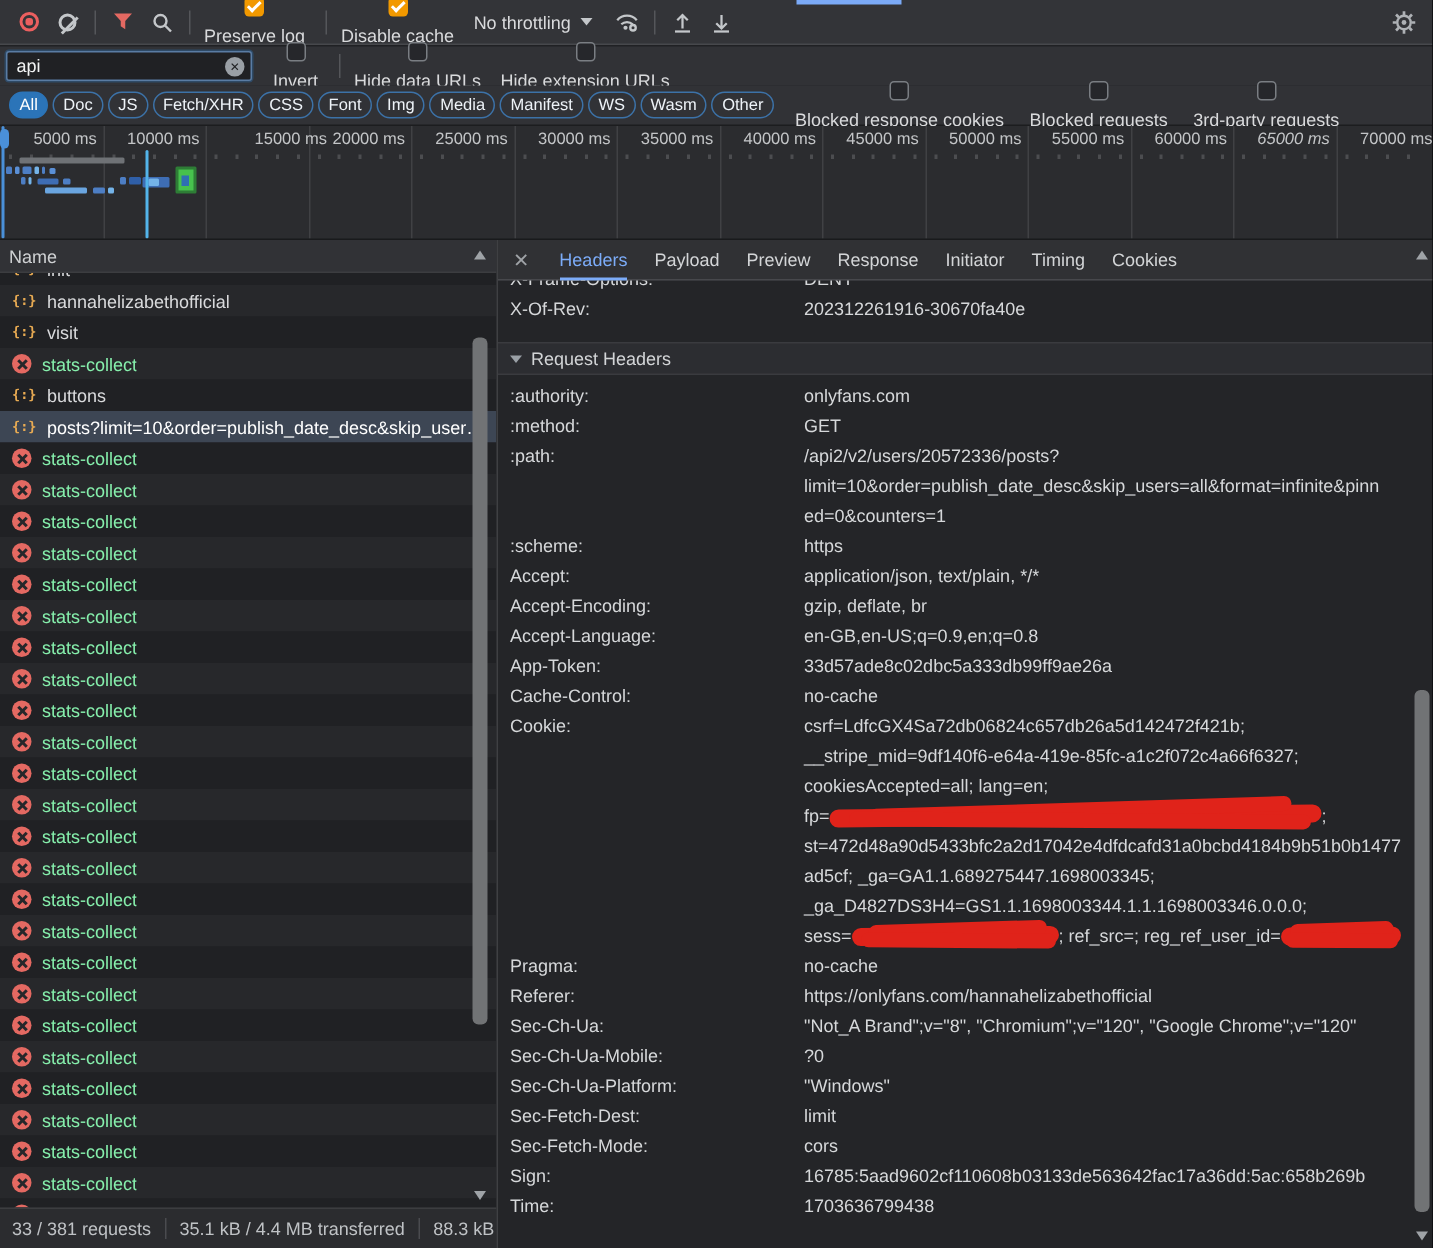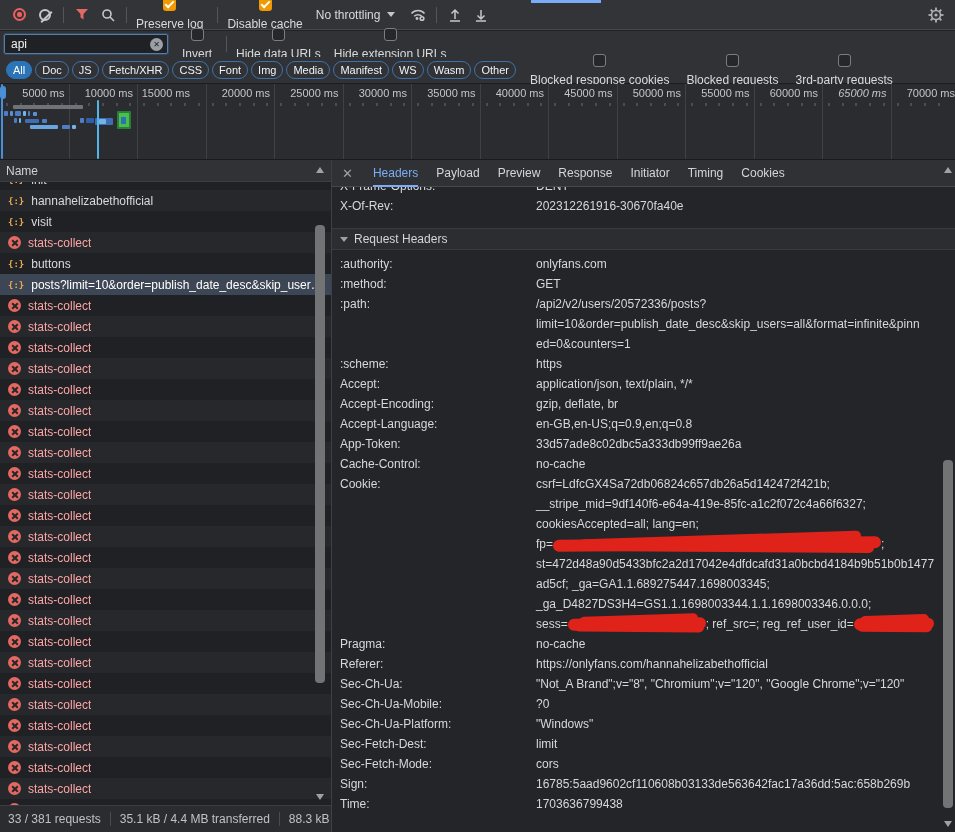--- a/index.html
+++ b/index.html
@@ -61,21 +61,21 @@
   .list-header{position:absolute;left:0;top:0;width:331px;height:22px;background:#313236;
                border-bottom:1px solid #3c3d40;line-height:22px;padding-left:6px;color:#cfd1d3;cursor:pointer;}
   .req-list{position:absolute;left:0;top:22px;width:331px;height:623px;overflow:hidden;}
   .req-row{height:21px;display:flex;align-items:center;gap:7px;padding-left:8px;white-space:nowrap;
            overflow:hidden;cursor:pointer;}
   .req-row.dark{background:#202124;}
   .req-row.light{background:#27282b;}
   .req-row.selected{background:#3d4654;}
   .req-row.selected .req-label{color:#fff;}
   .req-label{overflow:hidden;text-overflow:clip;}
-  .req-row.error .req-label{color:#fca5a5;}
+  .req-row.error .req-label{color:#86efac;}
   .json-icon{flex:none;font-family:"DejaVu Sans Mono",monospace;font-size:9px;font-weight:bold;color:#e8ab53;}
   .error-icon{flex:none;position:relative;width:13px;height:13px;border-radius:50%;background:#e46962;}
   .error-icon::before,.error-icon::after{content:'';position:absolute;left:5.5px;top:2.5px;width:2px;height:8px;background:#26272a;}
   .error-icon::before{transform:rotate(45deg);}
   .error-icon::after{transform:rotate(-45deg);}
   .status{position:absolute;left:0;top:645px;width:331px;height:27px;background:#2b2c2f;border-top:1px solid #3c3d40;
           display:flex;align-items:center;gap:9px;padding:0 8px;color:#bfc2c5;white-space:nowrap;overflow:hidden;}
   .ssep{width:1px;height:14px;background:#4a4b4f;flex:none;}
 
   
@@ -244,21 +244,21 @@
         </label>
       </div>
   </div>
 
   <div class="overview" id="overview">
       <div class="ov-grid" style="left: 68.5px;"></div>
       <div class="ov-label" style="left: -5.5px;">5000 ms</div>
       <div class="ov-grid" style="left: 137px;"></div>
       <div class="ov-label" style="left: 63px;">10000 ms</div>
       <div class="ov-grid" style="left: 205.5px;"></div>
-      <div class="ov-label" style="left: 120px;">15000 ms</div>
+      <div class="ov-label" style="left: 148px;">15000 ms</div>
       <div class="ov-grid" style="left: 274px;"></div>
       <div class="ov-label" style="left: 200px;">20000 ms</div>
       <div class="ov-grid" style="left: 342.5px;"></div>
       <div class="ov-label" style="left: 268.5px;">25000 ms</div>
       <div class="ov-grid" style="left: 411px;"></div>
       <div class="ov-label" style="left: 337px;">30000 ms</div>
       <div class="ov-grid" style="left: 479.5px;"></div>
       <div class="ov-label" style="left: 405.5px;">35000 ms</div>
       <div class="ov-grid" style="left: 548px;"></div>
       <div class="ov-label" style="left: 474px;">40000 ms</div>

